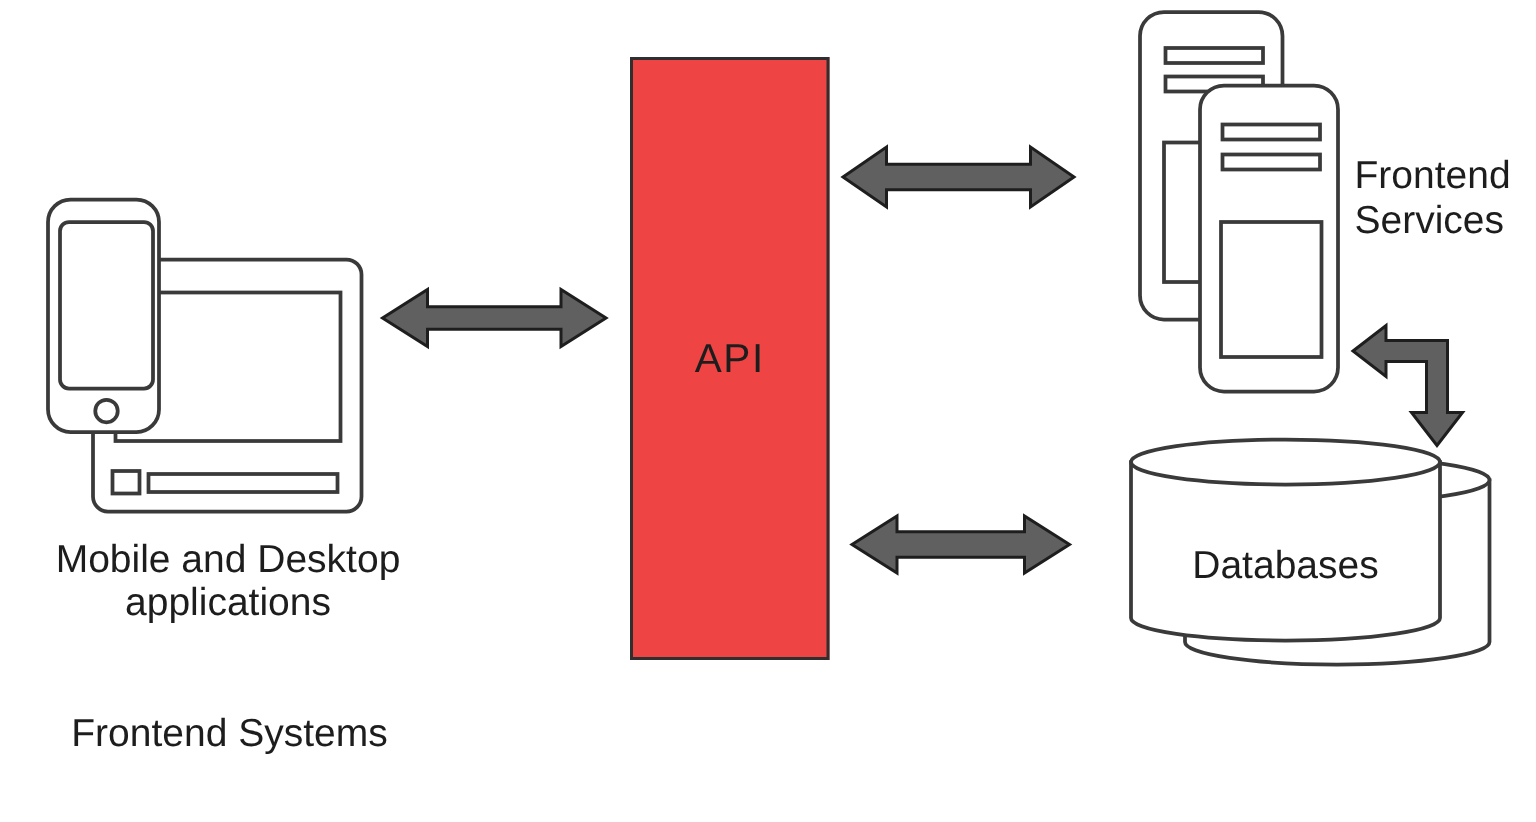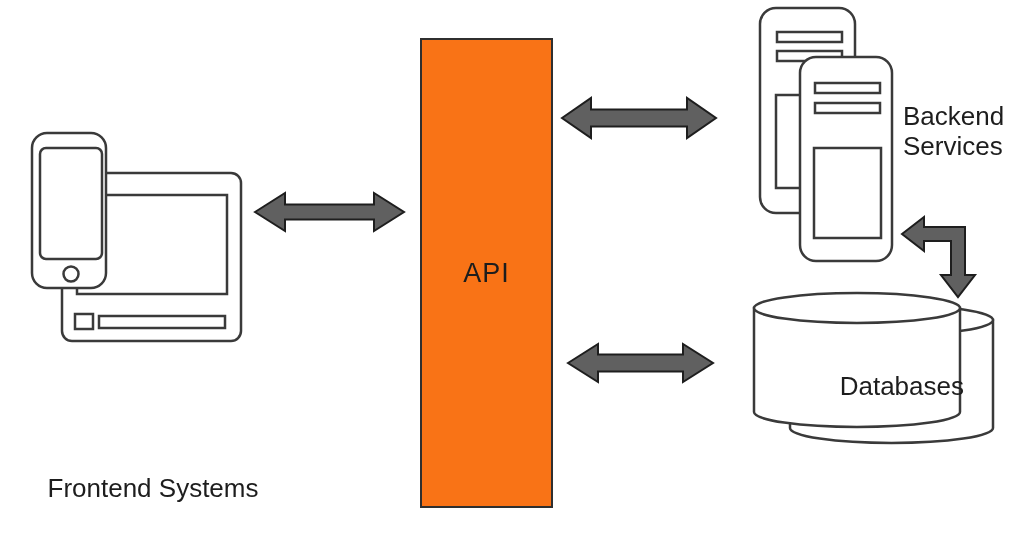--- a/index.html
+++ b/index.html
@@ -7,22 +7,22 @@
     position:relative;width:1024px;height:548px;background:#ffffff;
     font-family:"Liberation Sans",sans-serif;color:#1d1d1d;overflow:hidden;
   }
   .abs{position:absolute;}
   .label{
     font-size:26px;line-height:29px;color:#1d1d1d;
     -webkit-font-smoothing:antialiased;
   }
   .centered{text-align:center;}
   .api-box{
-    left:420px;top:38px;width:133px;height:470px;
-    border:2px solid #2f2f2f;background:#f97316;box-sizing:border-box;
+    left:420px;top:38px;width:133px;height:402px;
+    border:2px solid #2f2f2f;background:#ef4444;box-sizing:border-box;
     display:flex;align-items:center;justify-content:center;
     font-size:27px;letter-spacing:1px;
   }
   svg{display:block;}
   .outline{fill:none;stroke:#3a3a3a;stroke-width:2.5;}
   .outline-filled{fill:#ffffff;stroke:#3a3a3a;stroke-width:2.5;}
   .arrow{fill:#606060;stroke:#1e1e1e;stroke-width:2;stroke-linejoin:miter;}
 </style>
 </head>
 <body>
@@ -71,21 +71,22 @@
 
     <polygon class="arrow" points="255,212 285,193 285,204.5 374,204.5 374,193 404,212 374,231 374,219.5 285,219.5 285,231"></polygon>
 
     <polygon class="arrow" points="562,118 591,98 591,109.5 687,109.5 687,98 716,118 687,138 687,126.5 591,126.5 591,138"></polygon>
 
     <polygon class="arrow" points="568,363 598,344 598,354.5 683,354.5 683,344 713,363 683,382 683,371.5 598,371.5 598,382"></polygon>
 
     <polygon class="arrow" points="902,234 924,217 924,227 965,227 965,275 975,275 958,297 941,275 951,275 951,241 924,241 924,251"></polygon>
   </svg>
 
+  <div class="abs label centered" style="left:27px;top:358px;width:250px;">Mobile and Desktop applications</div>
 
   <div class="abs label centered" style="left:28px;top:474px;width:250px;">Frontend Systems</div>
 
-  <div class="abs label" style="left:903px;top:101px;width:112px;line-height:30px;">Backend Services</div>
+  <div class="abs label" style="left:903px;top:101px;width:112px;line-height:30px;">Frontend Services</div>
 
-  <div class="abs label centered" style="left:750px;top:372px;width:214px;text-align:right;">Databases</div>
+  <div class="abs label centered" style="left:750px;top:362px;width:214px;">Databases</div>
 
 
 </div>
 
 </body></html>

